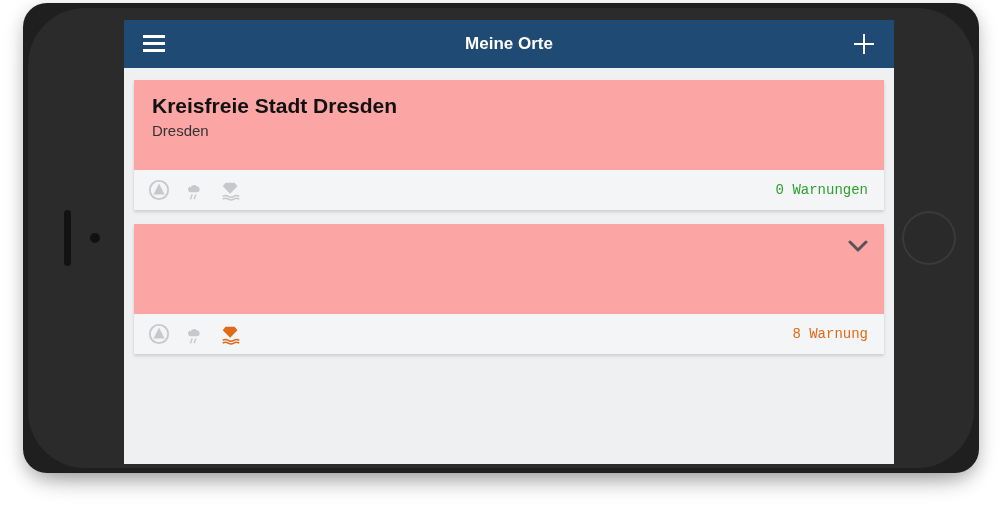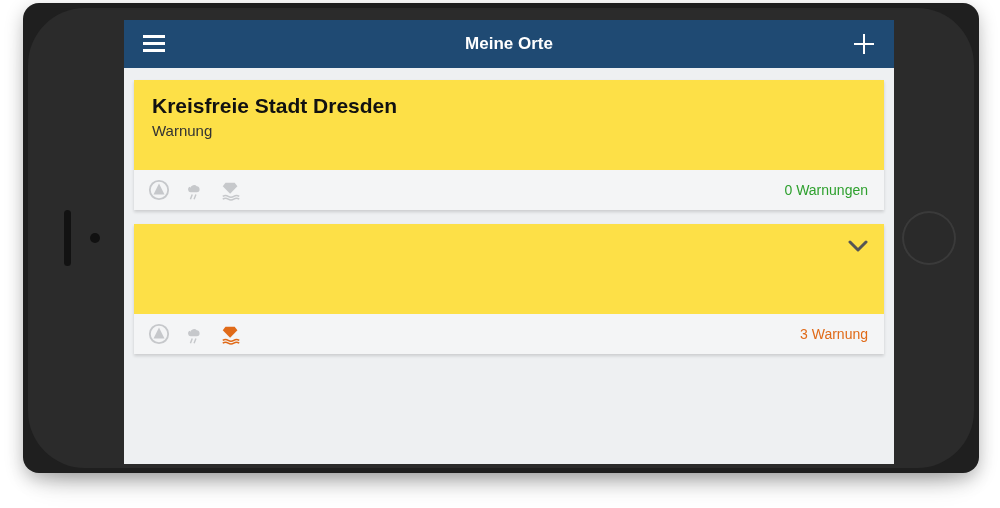--- a/index.html
+++ b/index.html
@@ -6,21 +6,21 @@
   html, body { width: 1000px; height: 508px; background: #ffffff; font-family: -apple-system, "Helvetica Neue", Arial, sans-serif; }
   
   
   .phone-frame {
     position: absolute;
     left: 23px;
     top: 3px;
     width: 956px;
     height: 470px;
     background: #1f1f1f;
-    border-radius: 16px;
+    border-radius: 24px;
     box-shadow: 0 6px 18px rgba(0,0,0,0.25), 0 20px 30px -20px rgba(0,0,0,0.3);
   }
   .phone-inner {
     position: absolute;
     inset: 5px;
     background: #2b2b2b;
     border-radius: 57px;
   }
   .speaker {
     position: absolute;
@@ -85,21 +85,21 @@
     display: flex;
     align-items: center;
     justify-content: center;
     cursor: pointer;
   }
   .hamburger svg, .plus svg { display:block; }
   
   
   .content { padding: 12px 10px 0 10px; }
   .card {
-    background: #fde047;
+    background: #fca5a5;
     margin-bottom: 14px;
     box-shadow: 0 2px 3px rgba(0,0,0,0.15);
   }
   .card-top {
     padding: 14px 18px 18px 18px;
     position: relative;
     min-height: 90px;
   }
   .card-title {
     font-size: 21px;
@@ -121,21 +121,21 @@
     background: #f4f5f6;
     height: 40px;
     display: flex;
     align-items: center;
     justify-content: space-between;
     padding: 0 16px 0 14px;
   }
   .icons { display:flex; gap: 14px; align-items:center; }
   .ic { width:22px; height:22px; color:#c6c8cb; }
   .ic.active { color:#e06a18; }
-  .warn-text { font-size: 14px; }
+  .warn-text { font-size: 14px; font-family: Liberation Mono, monospace; }
   .warn-green { color:#2ea02e; }
   .warn-orange { color:#e06a18; }
 </style>
 </head>
 <body>
 
 <div class="phone-frame">
   <div class="phone-inner">
     <div class="speaker"></div>
     <div class="camera"></div>
@@ -158,21 +158,21 @@
             <rect x="0" y="9" width="20" height="2" fill="#fff"></rect>
           </svg>
         </div>
       </div>
 
       <div class="content">
 
         <div class="card">
           <div class="card-top">
             <div class="card-title">Kreisfreie Stadt Dresden</div>
-            <div class="card-sub">Warnung</div>
+            <div class="card-sub">Dresden</div>
           </div>
           <div class="card-bottom">
             <div class="icons">
               <svg class="ic" viewBox="0 0 24 24">
                   <circle cx="12" cy="12" r="10" fill="none" stroke="currentColor" stroke-width="2"></circle>
                   <path d="M12 5 L18 17 L6 17 Z" fill="currentColor"></path>
                 </svg>
               <svg class="ic" viewBox="0 0 24 24">
                   <path d="M7 10a4 4 0 0 1 7-2 3.5 3.5 0 0 1 3 3.5 3 3 0 0 1-3 3H8a3 3 0 0 1-1-6z" fill="currentColor"></path>
                   <path d="M9 17l-2 5 M13 17l-2 5" stroke="currentColor" stroke-width="1.6" fill="none"></path>
@@ -202,20 +202,20 @@
                 </svg>
               <svg class="ic" viewBox="0 0 24 24">
                   <path d="M7 10a4 4 0 0 1 7-2 3.5 3.5 0 0 1 3 3.5 3 3 0 0 1-3 3H8a3 3 0 0 1-1-6z" fill="currentColor"></path>
                   <path d="M9 17l-2 5 M13 17l-2 5" stroke="currentColor" stroke-width="1.6" fill="none"></path>
                 </svg>
               <svg class="ic active" viewBox="0 0 24 24">
                   <path d="M6 4h10l3 4-8 8-8-8z" fill="currentColor"></path>
                   <path d="M3 19q3-2 6 0t6 0 6 0 M3 22q3-2 6 0t6 0 6 0" stroke="currentColor" stroke-width="1.6" fill="none"></path>
                 </svg>
             </div>
-            <div class="warn-text warn-orange">3 Warnung</div>
+            <div class="warn-text warn-orange">8 Warnung</div>
           </div>
         </div>
 
       </div>
     </div>
   </div>
 </div>
 
 </body></html>

